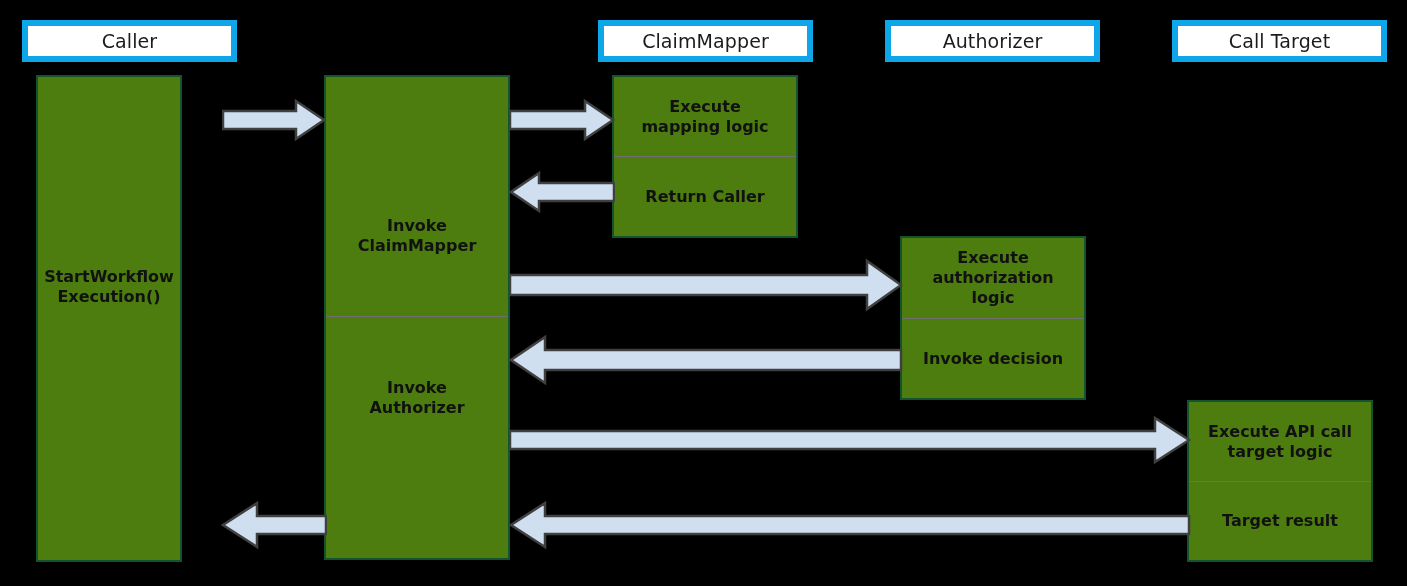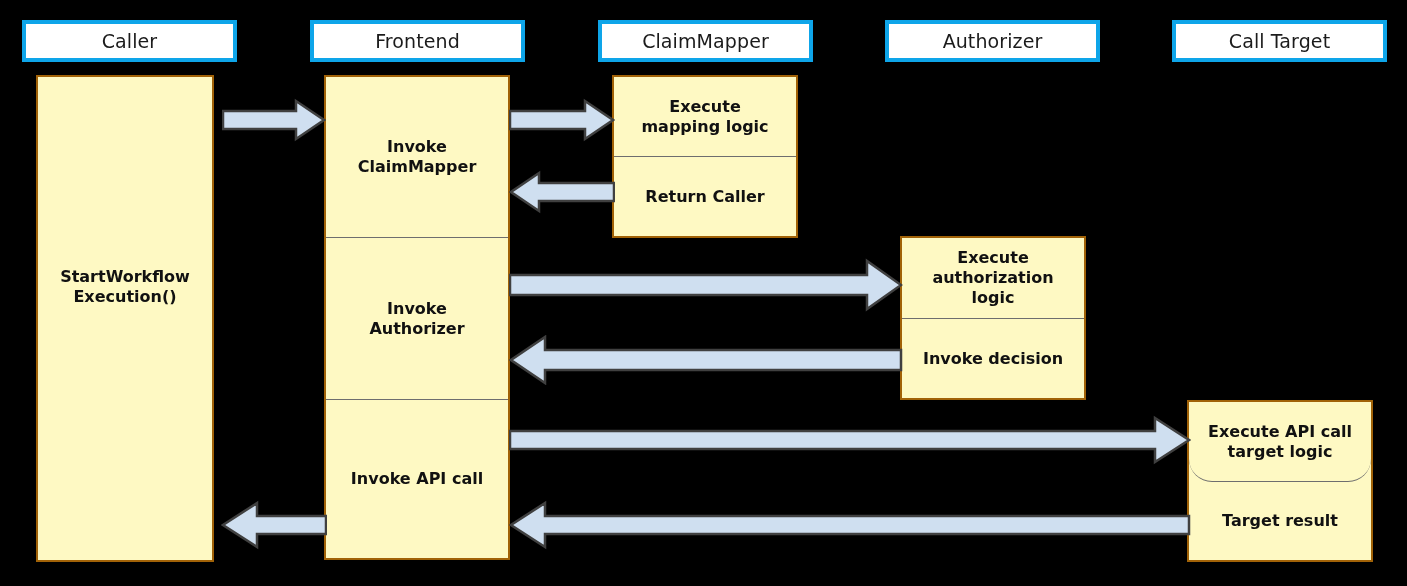--- a/index.html
+++ b/index.html
@@ -11,34 +11,34 @@
     position: relative;
     width: 1407px;
     height: 586px;
     background: #000000;
     overflow: hidden;
     font-family: "DejaVu Sans", "Liberation Sans", sans-serif;
   }
   .lifeline-header {
     position: absolute;
     background: #ffffff;
-    border: 4px solid #0ea5e9;
+    border: 6px solid #0ea5e9;
     box-sizing: border-box;
     display: flex;
     align-items: center;
     justify-content: center;
     color: #1b1b1b;
     font-size: 19px;
     font-weight: 400;
     letter-spacing: 0.1px;
   }
   .activation {
     position: absolute;
-    background: #fef9c3;
-    border: 2px solid #a16207;
+    background: #4d7c0f;
+    border: 2px solid #14532d;
     box-sizing: border-box;
     display: flex;
     flex-direction: column;
   }
   .act-seg {
     flex: 1 1 auto;
     display: flex;
     align-items: center;
     justify-content: center;
     text-align: center;
@@ -65,66 +65,62 @@
 </style>
 </head>
 <body>
 
 <div id="canvas">
 
   <div class="lifeline-header" style="left:22px; top:20px; width:215px; height:42px;">
     <span>Caller</span>
   </div>
 
-  <div class="lifeline-header" style="left:310px; top:20px; width:215px; height:42px;">
-    <span>Frontend</span>
-  </div>
 
   <div class="lifeline-header" style="left:598px; top:20px; width:215px; height:42px;">
     <span>ClaimMapper</span>
   </div>
 
   <div class="lifeline-header" style="left:885px; top:20px; width:215px; height:42px;">
     <span>Authorizer</span>
   </div>
 
   <div class="lifeline-header" style="left:1172px; top:20px; width:215px; height:42px;text-align:right;">
     <span>Call Target</span>
   </div>
 
-  <div class="activation" style="left:36px; top:75px; width:178px; height:487px;">
+  <div class="activation" style="left:36px; top:75px; width:146px; height:487px;">
     <div class="act-seg blank" style="flex:0 0 165px;"></div>
     <div class="act-seg blank" style="flex:0 0 90px; white-space:pre-line;">StartWorkflow
 Execution()</div>
     <div class="act-seg blank"></div>
   </div>
 
   <div class="activation" style="left:324px; top:75px; width:186px; height:485px;justify-content:center;">
     <div class="act-seg" style="flex:0 0 161px; white-space:pre-line;">Invoke
 ClaimMapper</div>
     <div class="act-seg" style="flex:0 0 162px; white-space:pre-line;">Invoke
 Authorizer</div>
-    <div class="act-seg" style="white-space:pre-line;">Invoke API call</div>
   </div>
 
   <div class="activation" style="left:612px; top:75px; width:186px; height:163px;">
     <div class="act-seg" style="flex:0 0 80px; white-space:pre-line;">Execute
 mapping logic</div>
     <div class="act-seg" style="white-space:pre-line;">Return Caller</div>
   </div>
 
   <div class="activation" style="left:900px; top:236px; width:186px; height:164px;">
     <div class="act-seg" style="flex:0 0 81px; white-space:pre-line;">Execute
 authorization
 logic</div>
     <div class="act-seg" style="white-space:pre-line;">Invoke decision</div>
   </div>
 
   <div class="activation" style="left:1187px; top:400px; width:186px; height:162px;">
-    <div class="act-seg" style="flex:0 0 80px; white-space:pre-line;border-radius:23px;">Execute API call
+    <div class="act-seg" style="flex:0 0 80px; white-space:pre-line;">Execute API call
 target logic</div>
     <div class="act-seg" style="white-space:pre-line;">Target result</div>
   </div>
 
   <div class="arrow" style="left:222px; top:98px;">
     <svg width="104" height="44" viewBox="0 0 104 44">
       <polygon points="1,13 74,13 74,3 102,22 74,41 74,31 1,31" fill="#cfdff0" stroke="#404040" stroke-width="2.5" stroke-linejoin="miter"></polygon>
     </svg>
   </div>
 

